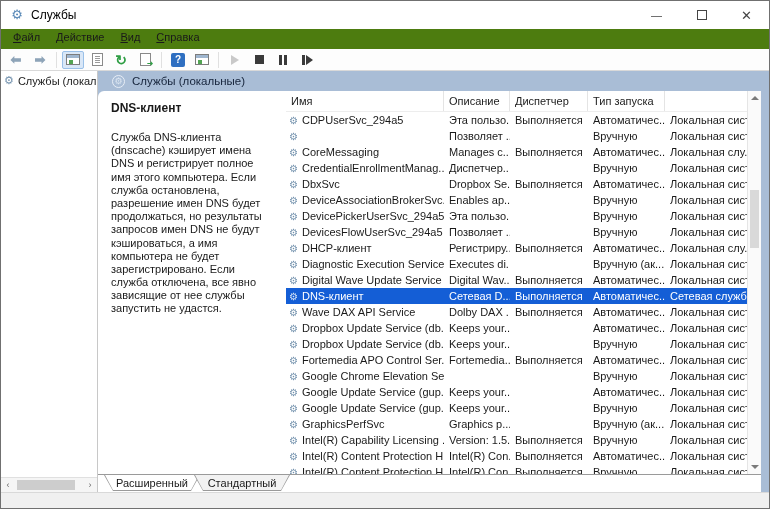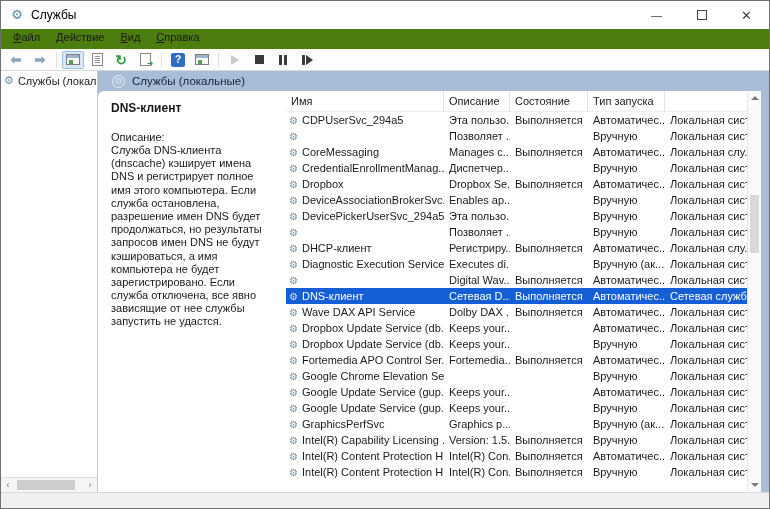--- a/index.html
+++ b/index.html
@@ -182,30 +182,29 @@
     <div class="main-panel">
       <div class="panel-band">
         <span class="band-ico">⚙</span>
         <span class="band-title">Службы (локальные)</span>
       </div>
 
       <div class="panel-content">
 
         <div class="desc-pane">
           <div class="desc-title">DNS-клиент</div>
-          <div class="desc-label">Описание:</div>
           <div class="desc-text">Служба DNS-клиента (dnscache) кэширует имена DNS и регистрирует полное имя этого компьютера. Если служба остановлена, разрешение имен DNS будет продолжаться, но результаты запросов имен DNS не будут кэшироваться, а имя компьютера не будет зарегистрировано. Если служба отключена, все явно зависящие от нее службы запустить не удастся.</div>
         </div>
 
         <div class="list-pane">
           <div class="list-grid" id="list-grid">
               <div class="lrow header">
                 <span class="cell">Имя</span>
                 <span class="cell">Описание</span>
-                <span class="cell">Состояние</span>
+                <span class="cell">Диспетчер</span>
                 <span class="cell">Тип запуска</span>
               </div>
               <div class="lrow">
                 <span class="cell name">
                   <span class="svc-ico">⚙</span>
                   <span>CDPUserSvc_294a5</span>
                 </span>
                 <span class="cell">Эта пользо...</span>
                 <span class="cell">Выполняется</span>
                 <span class="cell">Автоматичес...</span>
@@ -236,21 +235,21 @@
                   <span>CredentialEnrollmentManag...</span>
                 </span>
                 <span class="cell">Диспетчер...</span>
                 <span class="cell"></span>
                 <span class="cell">Вручную</span>
                 <span class="cell">Локальная сист...</span>
               </div>
               <div class="lrow">
                 <span class="cell name">
                   <span class="svc-ico">⚙</span>
-                  <span>Dropbox</span>
+                  <span>DbxSvc</span>
                 </span>
                 <span class="cell">Dropbox Se...</span>
                 <span class="cell">Выполняется</span>
                 <span class="cell">Автоматичес...</span>
                 <span class="cell">Локальная сист...</span>
               </div>
               <div class="lrow">
                 <span class="cell name">
                   <span class="svc-ico">⚙</span>
                   <span>DeviceAssociationBrokerSvc...</span>
@@ -266,20 +265,21 @@
                   <span>DevicePickerUserSvc_294a5</span>
                 </span>
                 <span class="cell">Эта пользо...</span>
                 <span class="cell"></span>
                 <span class="cell">Вручную</span>
                 <span class="cell">Локальная сист...</span>
               </div>
               <div class="lrow">
                 <span class="cell name">
                   <span class="svc-ico">⚙</span>
+                  <span>DevicesFlowUserSvc_294a5</span>
                 </span>
                 <span class="cell">Позволяет ...</span>
                 <span class="cell"></span>
                 <span class="cell">Вручную</span>
                 <span class="cell">Локальная сист...</span>
               </div>
               <div class="lrow">
                 <span class="cell name">
                   <span class="svc-ico">⚙</span>
                   <span>DHCP-клиент</span>
@@ -295,20 +295,21 @@
                   <span>Diagnostic Execution Service</span>
                 </span>
                 <span class="cell">Executes di...</span>
                 <span class="cell"></span>
                 <span class="cell">Вручную (ак...</span>
                 <span class="cell">Локальная сист...</span>
               </div>
               <div class="lrow">
                 <span class="cell name">
                   <span class="svc-ico">⚙</span>
+                  <span>Digital Wave Update Service</span>
                 </span>
                 <span class="cell">Digital Wav...</span>
                 <span class="cell">Выполняется</span>
                 <span class="cell">Автоматичес...</span>
                 <span class="cell">Локальная сист...</span>
               </div>
               <div class="lrow selected">
                 <span class="cell name">
                   <span class="svc-ico">⚙</span>
                   <span>DNS-клиент</span>
@@ -436,17 +437,31 @@
             <span class="vtrack">
                 <span class="vthumb"></span>
               </span>
             <span class="varrow">
                 <span class="tri-down"></span>
               </span>
           </div>
         </div>
       </div>
 
+      <div class="view-tabs" id="view-tabs">
+          <span class="vtab">
+            <span class="tab-bg"></span>
+            <span class="tab-fg">
+              <span>Расширенный</span>
+            </span>
+          </span>
+          <span class="vtab inactive">
+            <span class="tab-bg"></span>
+            <span class="tab-fg">
+              <span>Стандартный</span>
+            </span>
+          </span>
+        </div>
     </div>
   </div>
 
   <div class="statusbar"></div>
 </div>
 
 </body></html>

